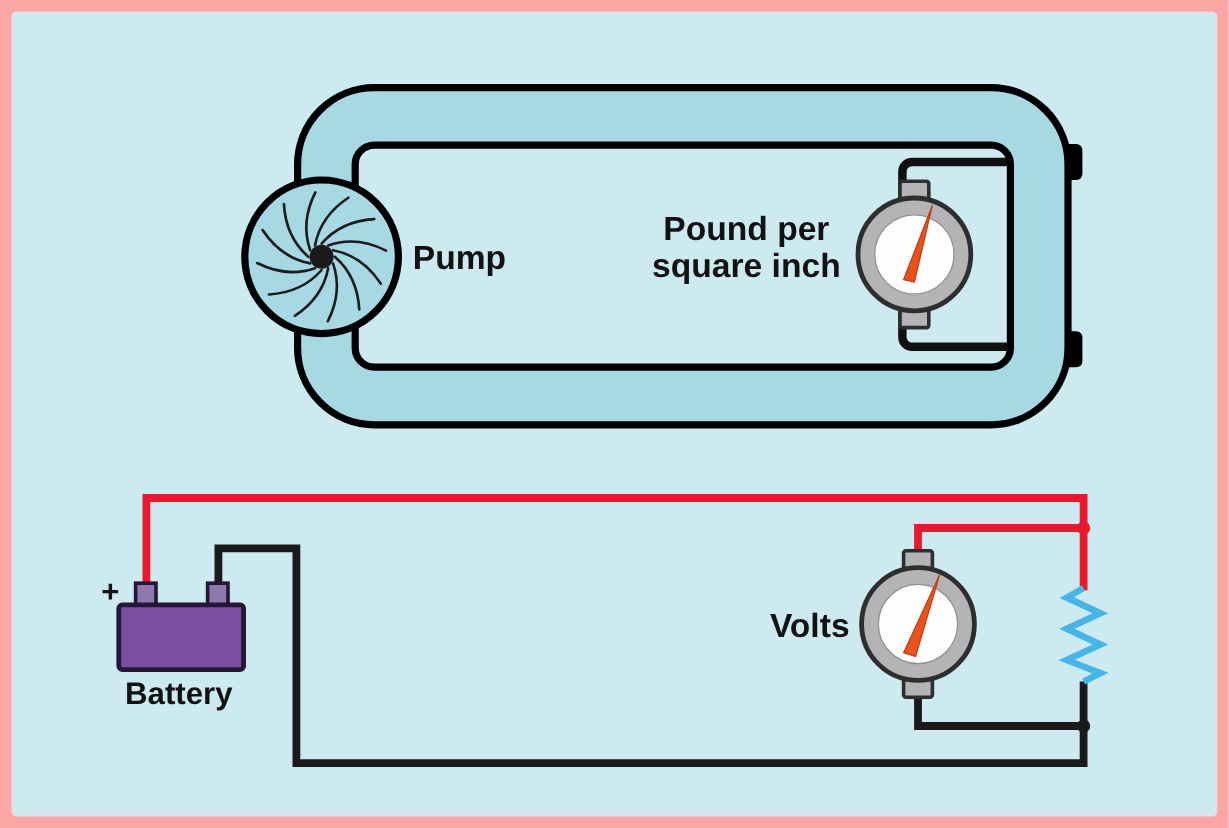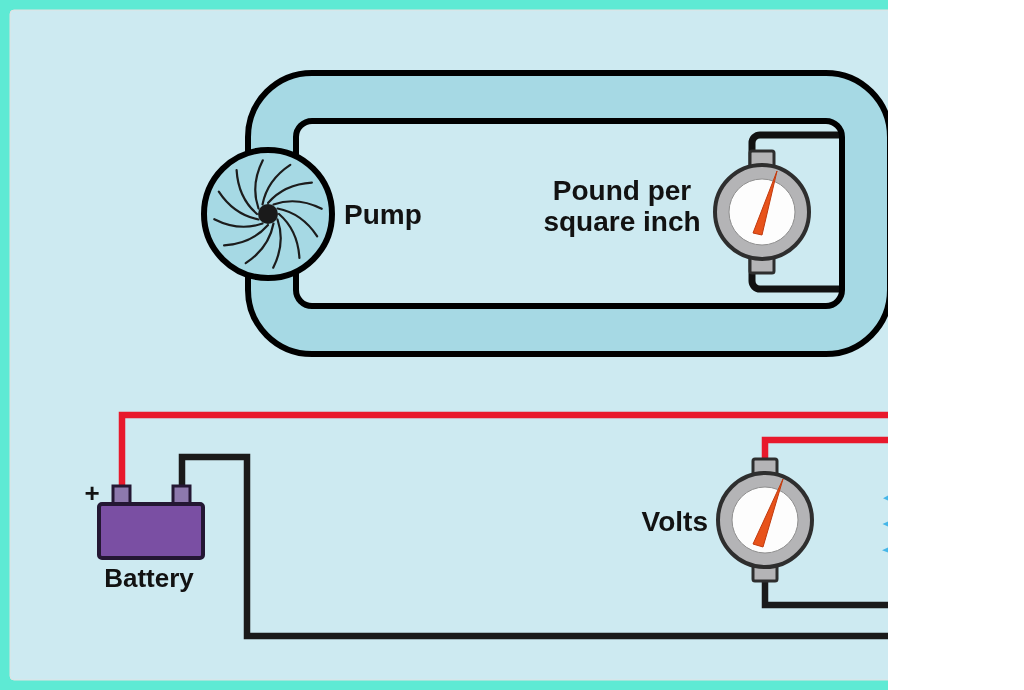--- a/index.html
+++ b/index.html
@@ -1,16 +1,16 @@
 <!DOCTYPE html>
 <html><head>
 <meta charset="utf-8">
 <style>
   html,body{margin:0;padding:0;background:#ffffff;}
-  .stage{position:relative;width:888px;height:690px;background:#5eead4;overflow:hidden;}
+  .stage{position:relative;width:1024px;height:690px;background:#fca5a5;overflow:hidden;}
   svg{display:block;}
   .lbl{font-family:"Liberation Sans", sans-serif;font-weight:bold;fill:#121212;}
   .lbl-big{font-size:28px;}
   .lbl-med{font-size:26px;}
   .panel{fill:#cdeaf1;stroke:#e2e2e2;stroke-width:1;}
   .pipe-outline{fill:none;stroke:#000000;stroke-width:54;}
   .pipe-fill{fill:none;stroke:#a6d9e4;stroke-width:42;}
   .bracket{fill:none;stroke:#111111;stroke-width:7;}
   .pump-body{fill:#a6d9e4;stroke:#000000;stroke-width:6;}
   .pump-hub{fill:#1a1a1a;}

